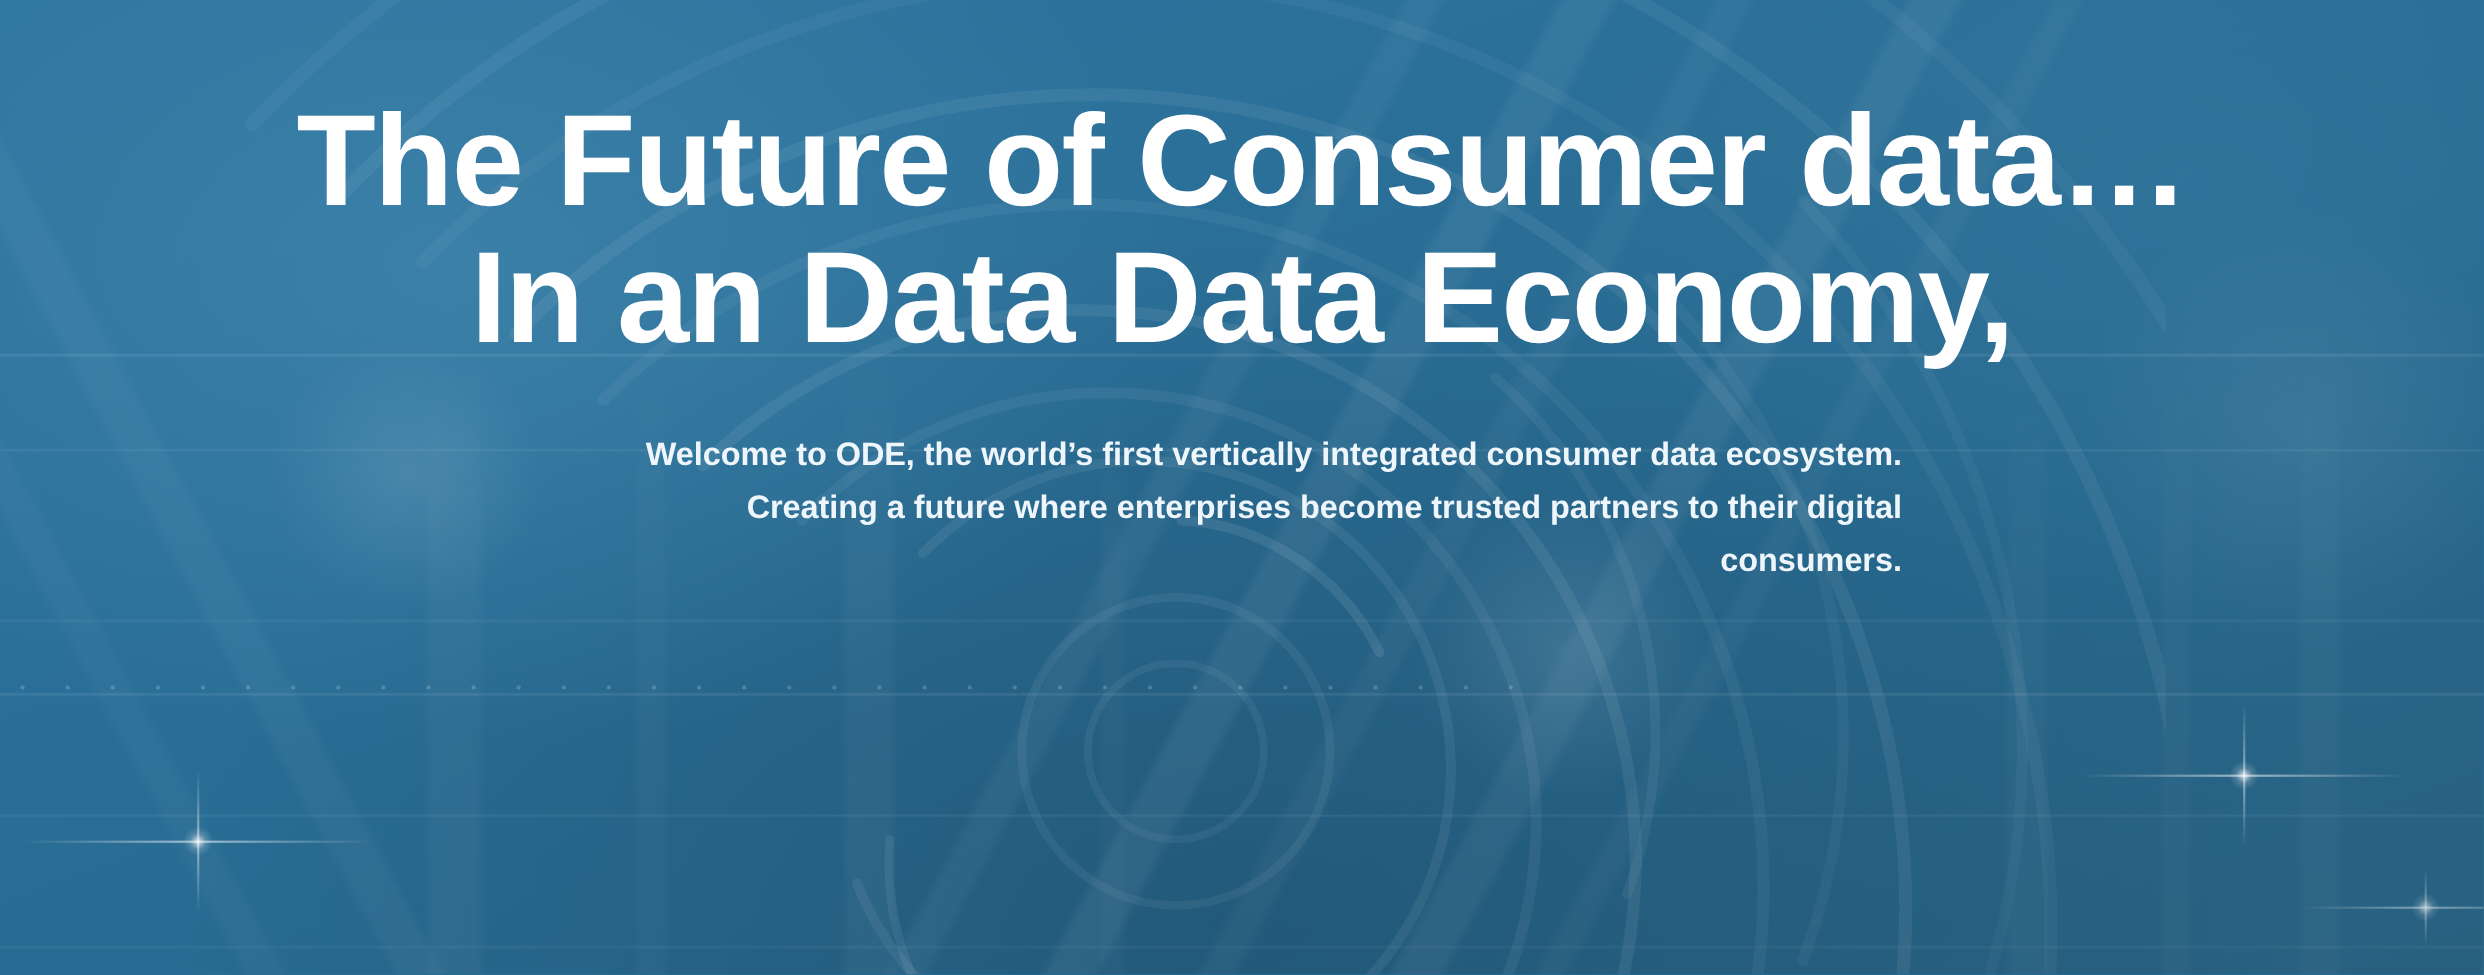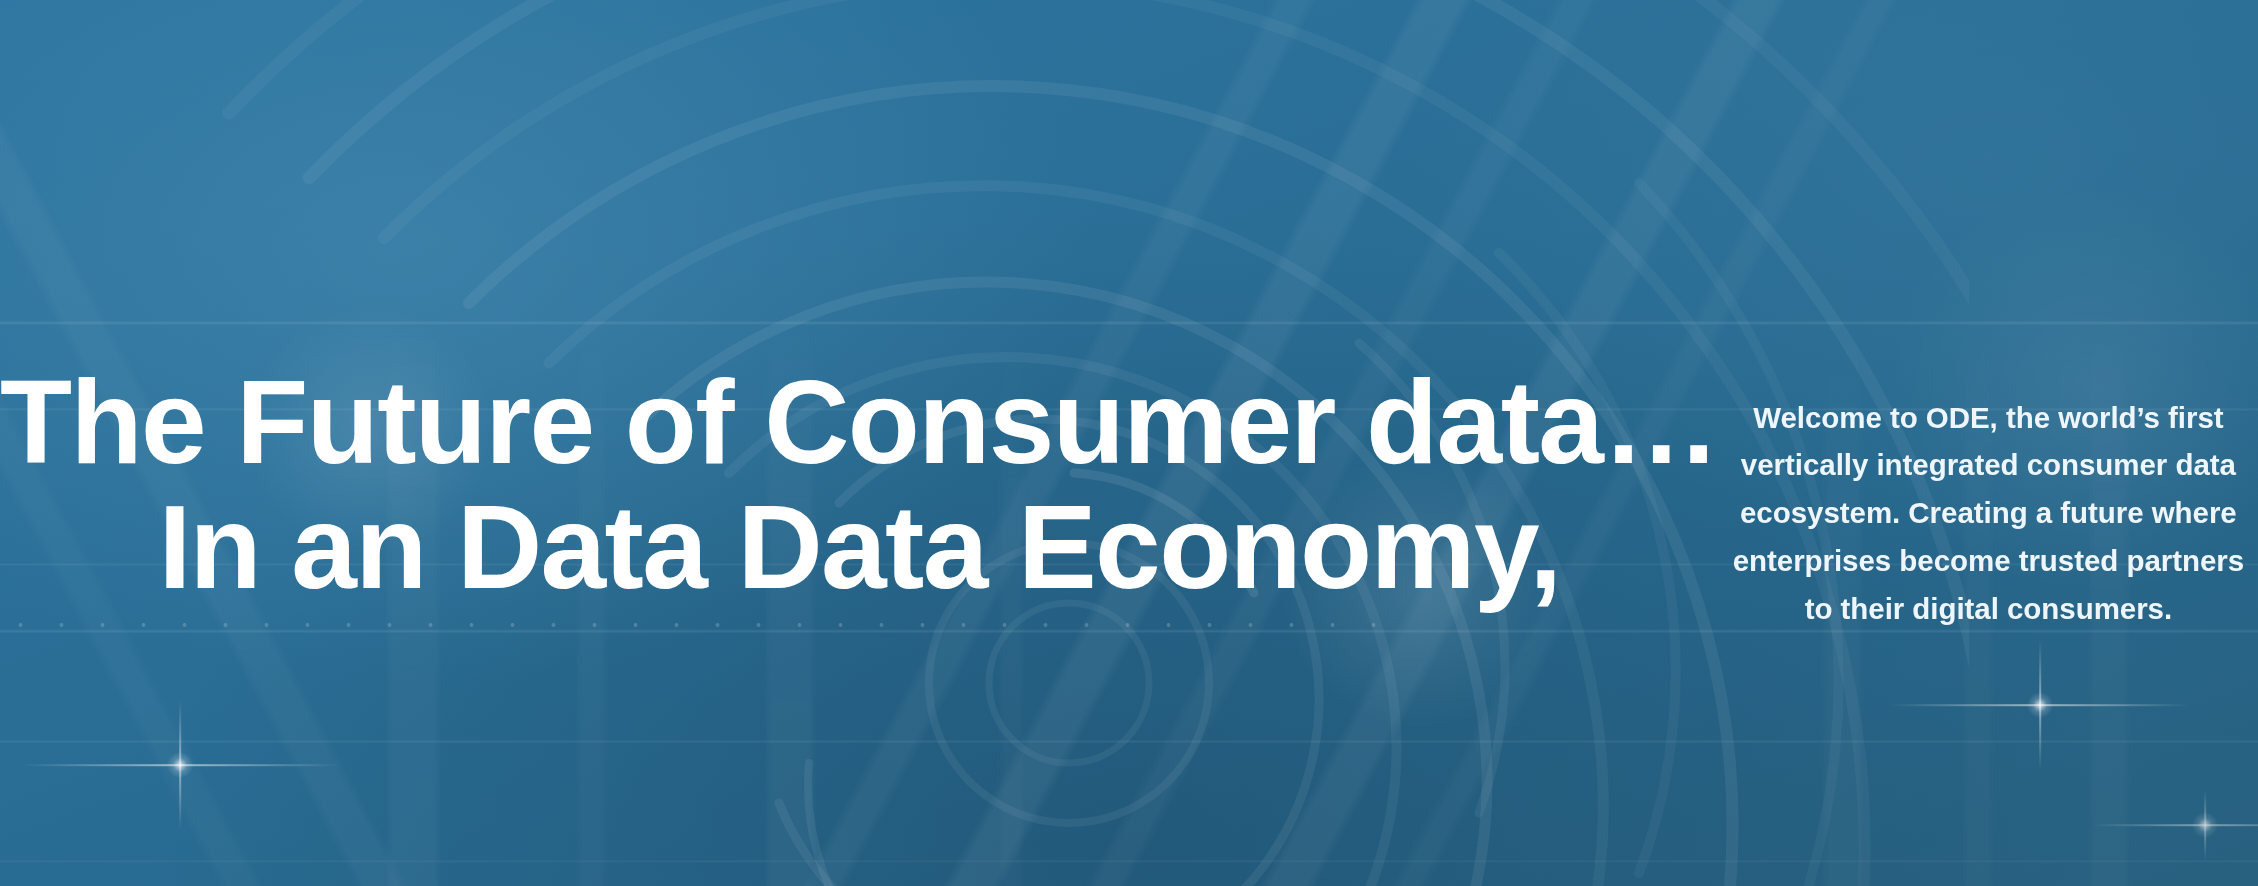--- a/index.html
+++ b/index.html
@@ -92,40 +92,40 @@
     background:radial-gradient(circle, rgba(255,255,255,.8) 0%, rgba(255,255,255,.18) 38%, rgba(255,255,255,0) 72%);
   }
 
   
   .blob { position:absolute; border-radius:50%; pointer-events:none; }
 
   
   .hero-content {
     position:relative; z-index:5;
     width:100%; height:100%;
-    display:flex; flex-direction:row;
+    display:flex; flex-direction:column;
     align-items:center;
     padding-top:84px;
   }
   .hero-title {
     width:2160px;
     text-align:center;
     color:#ffffff;
     font-size:118px;
     line-height:1.06;
     font-weight:700;
     letter-spacing:-1.6px;
     text-rendering:optimizeLegibility;
   }
   .hero-title .tline { display:block; white-space:nowrap; }
 
   .hero-sub {
     width:1200px;
     margin-top:56px;
-    text-align:center;
+    text-align:right;
     color:#eef6fb;
     font-size:29.5px;
     line-height:1.62;
     font-weight:700;
     letter-spacing:-0.05px;
   }
 </style>
 </head>
 <body>
 

